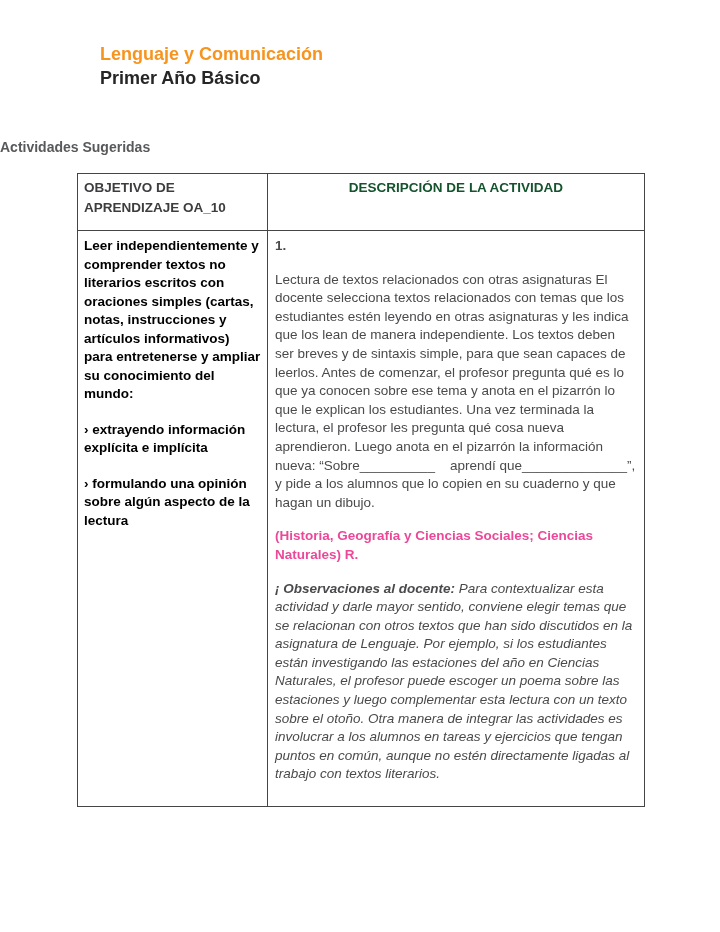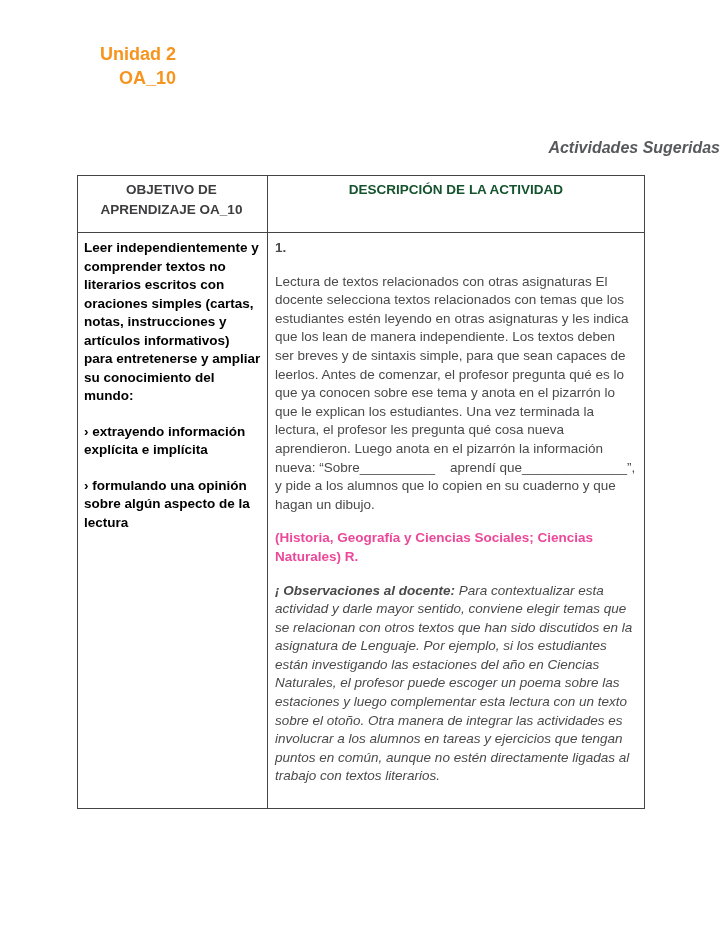--- a/index.html
+++ b/index.html
@@ -36,41 +36,40 @@
   }
   .header-right {
     text-align: right;
     color: #F7941E;
     font-weight: bold;
     font-size: 18px;
     line-height: 24px;
   }
   .page-title {
     margin: 49px 0 0 0;
-    text-align: right;
+    text-align: left;
     color: #58595B;
-    font-size: 16px;
+    font-size: 14px;
     font-weight: bold;
-    font-style: italic;
   }
   table.activity-table {
     border-collapse: collapse;
     table-layout: fixed;
     margin: 18px 0 0 77px;
     width: 568px;
   }
   table.activity-table th,
   table.activity-table td {
     border: 1.5px solid #454545;
     vertical-align: top;
     font-size: 13.5px;
   }
   th.col-objective {
     width: 190px;
-    text-align: center;
+    text-align: left;
     padding: 4px 8px 12px 6px;
     font-weight: bold;
     line-height: 20px;
     color: #3d3d3f;
   }
   th.col-description {
     text-align: center;
     padding: 4px 8px 12px 8px;
     font-weight: bold;
     line-height: 20px;
@@ -94,23 +93,23 @@
   .cell-activity p:last-child { margin-bottom: 8px; }
   .activity-number { font-weight: bold; }
   .subjects-note { font-weight: bold; color: #ec4899; }
   .observations { font-style: italic; }
   .obs-label { font-weight: bold; font-style: italic; }
 </style>
 </head>
 <body>
 
 <header class="doc-header">
-  <div class="header-right">
-    <div class="unit-label">Unidad 2</div>
-    <div class="oa-code-label">OA_10</div>
+  <div class="header-left">
+    <div class="subject-title">Lenguaje y Comunicación</div>
+    <div class="grade-title">Primer Año Básico</div>
   </div>
 </header>
 
 <h1 class="page-title">Actividades Sugeridas</h1>
 
 <table class="activity-table">
   <thead>
     <tr>
       <th class="col-objective">OBJETIVO DE APRENDIZAJE OA_10</th>
       <th class="col-description">DESCRIPCIÓN DE LA ACTIVIDAD</th>

